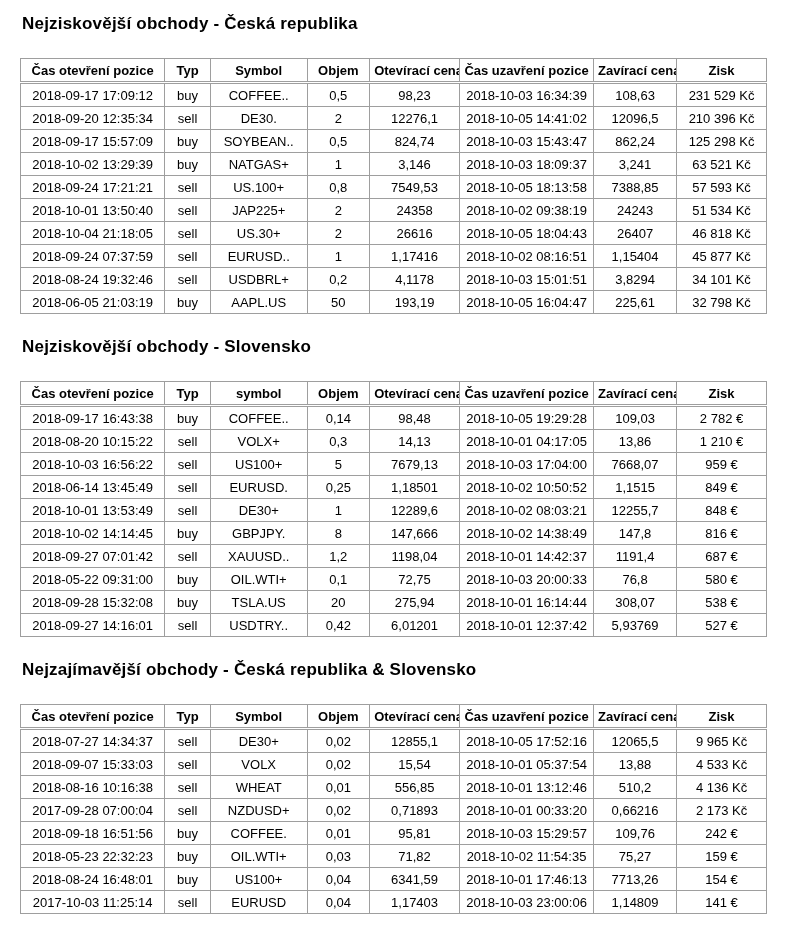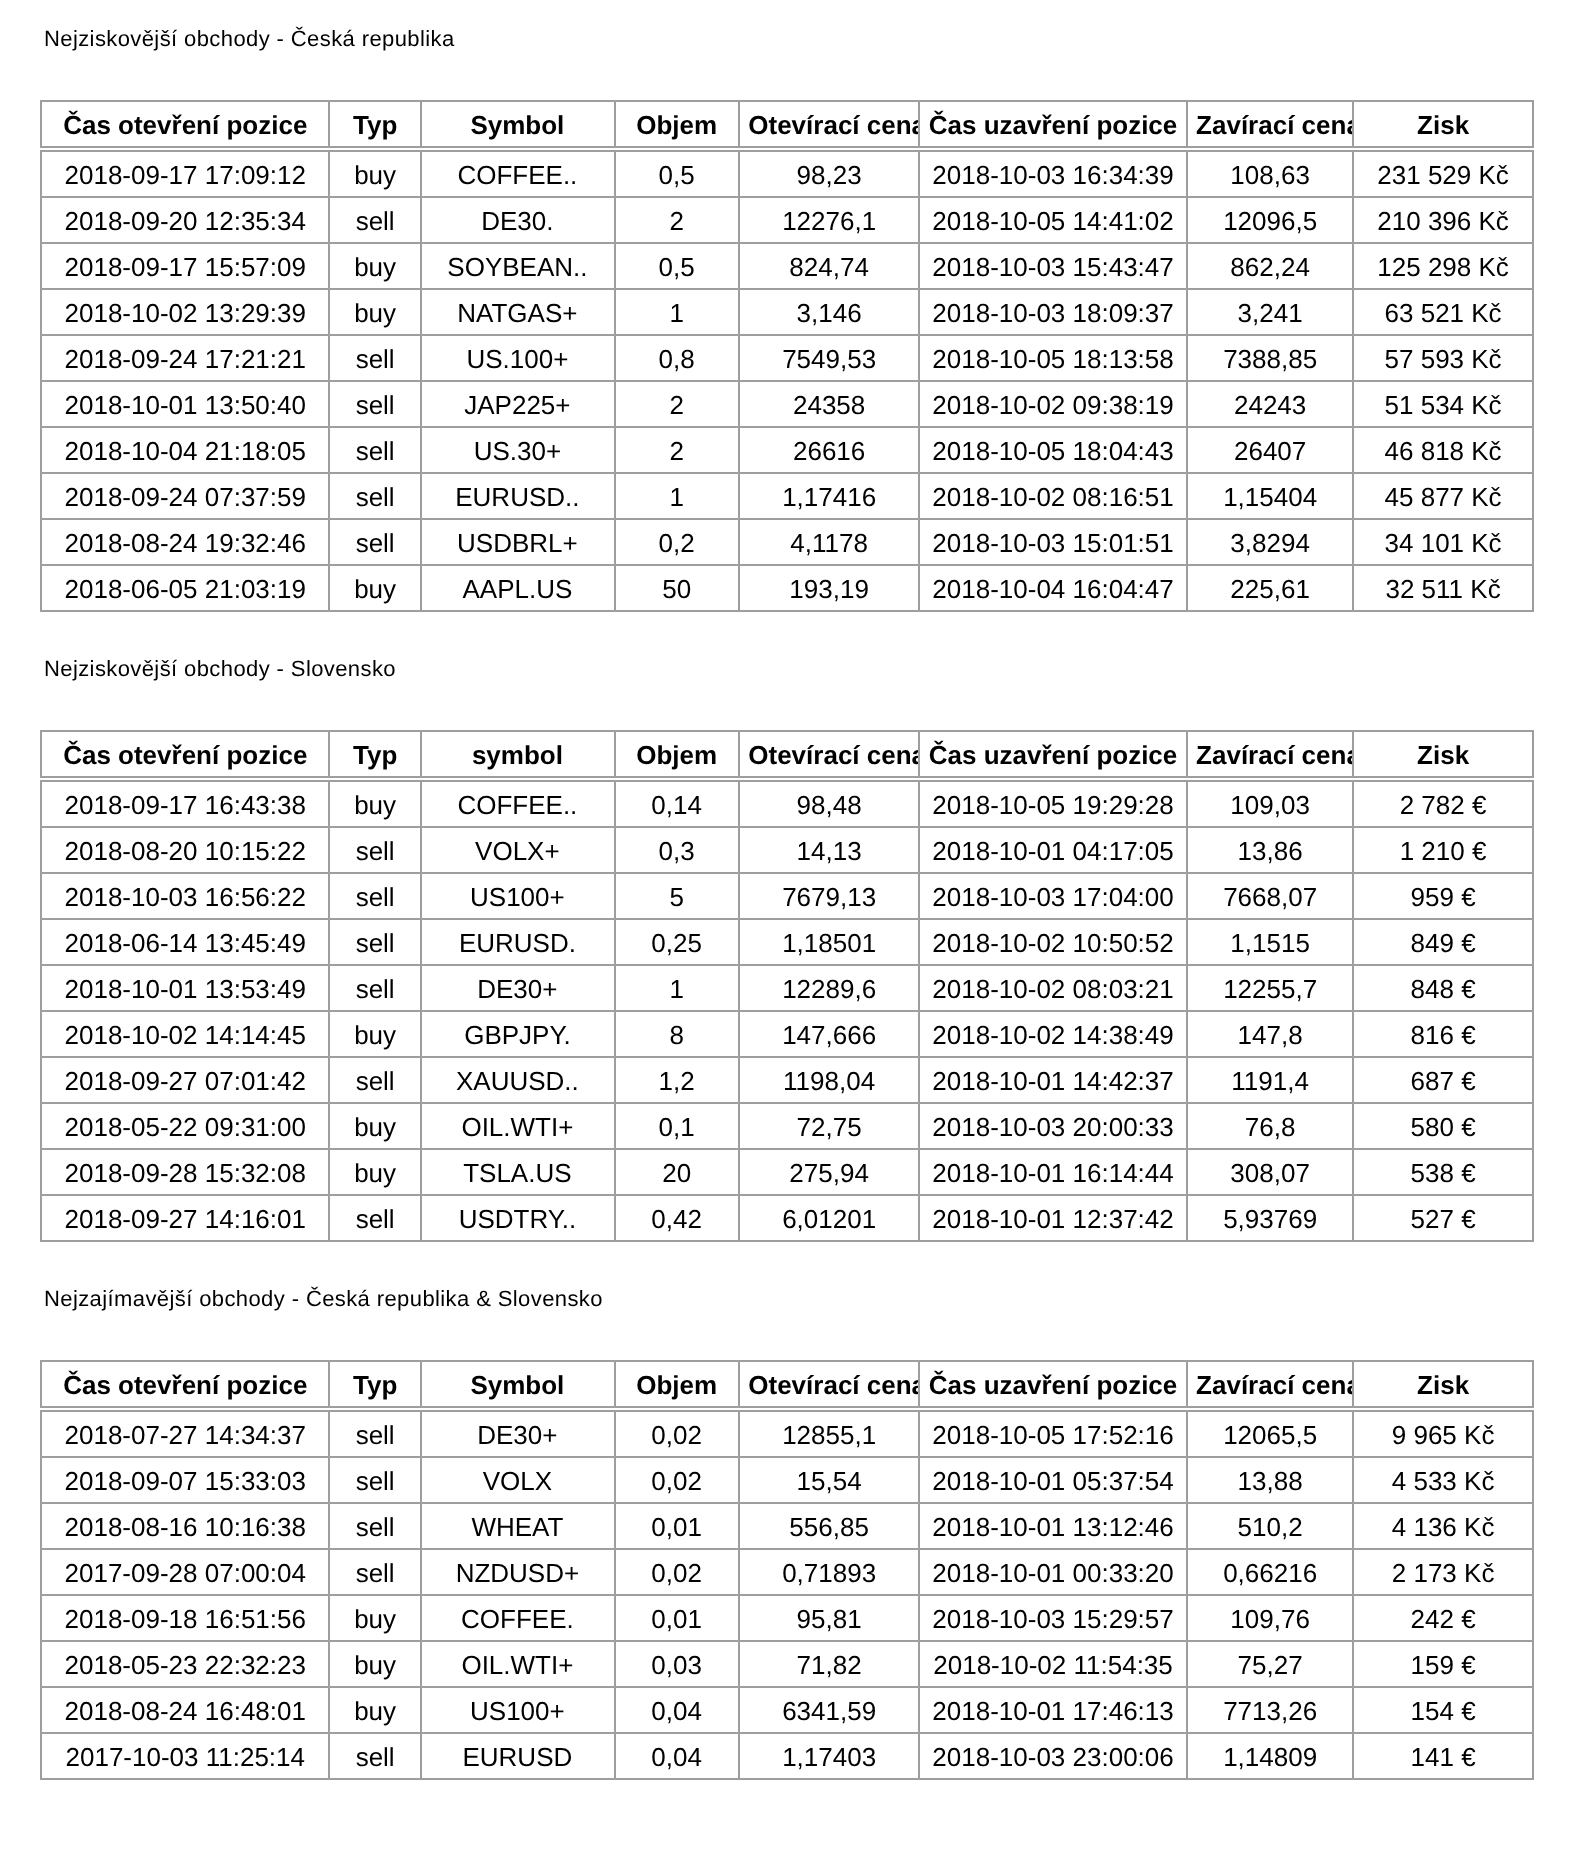--- a/index.html
+++ b/index.html
@@ -9,22 +9,22 @@
     color: #000000;
     font-family: "Liberation Sans", "DejaVu Sans", sans-serif;
   }
   .page {
     width: 787px;
     box-sizing: border-box;
     padding: 8px 20px 10px 20px;
   }
   .section { margin-bottom: 6px; }
   .section-title {
-    font-size: 11px;
-    font-weight: normal;
+    font-size: 17px;
+    font-weight: bold;
     margin: 6px 0 24px 2px;
     letter-spacing: 0.2px;
   }
   table.trades {
     width: 747px;
     border-collapse: collapse;
     table-layout: fixed;
     margin-bottom: 23px;
   }
   table.trades th,
@@ -161,23 +161,23 @@
             <td>2018-10-03 15:01:51</td>
             <td>3,8294</td>
             <td>34 101 Kč</td>
           </tr>
           <tr>
             <td>2018-06-05 21:03:19</td>
             <td>buy</td>
             <td>AAPL.US</td>
             <td>50</td>
             <td>193,19</td>
-            <td>2018-10-04 16:04:47</td>
+            <td>2018-10-05 16:04:47</td>
             <td>225,61</td>
-            <td>32 511 Kč</td>
+            <td>32 798 Kč</td>
           </tr>
         </tbody>
       </table>
   </section>
 
   <section class="section">
     <h2 class="section-title">Nejziskovější obchody - Slovensko</h2>
     <table class="trades">
         <thead>
           <tr>

